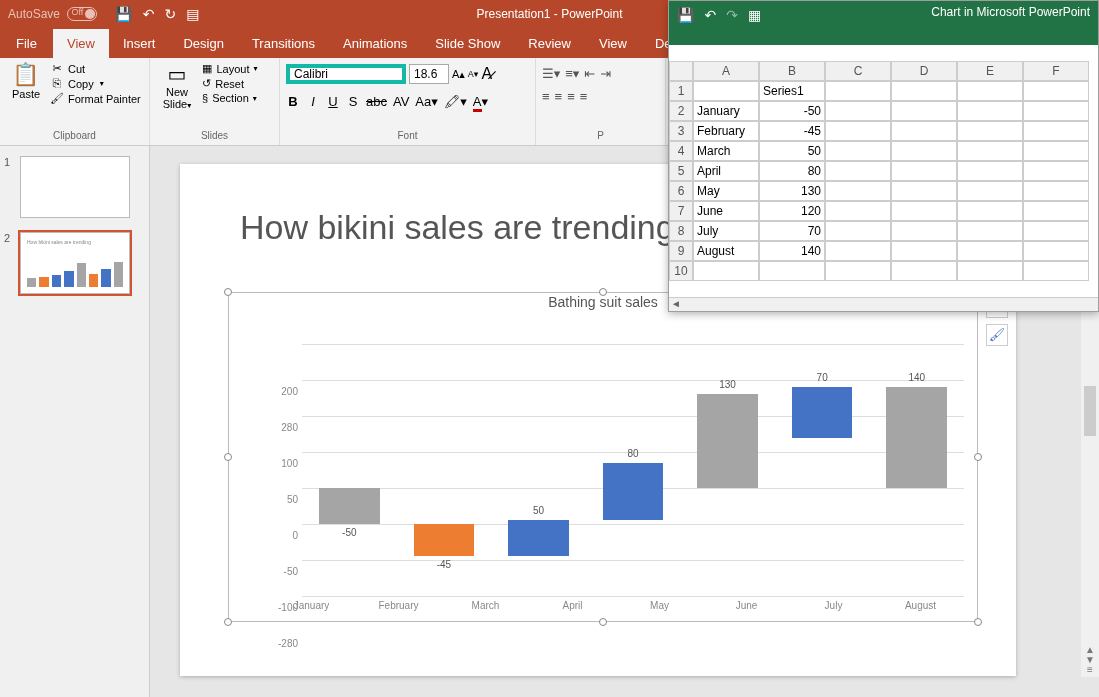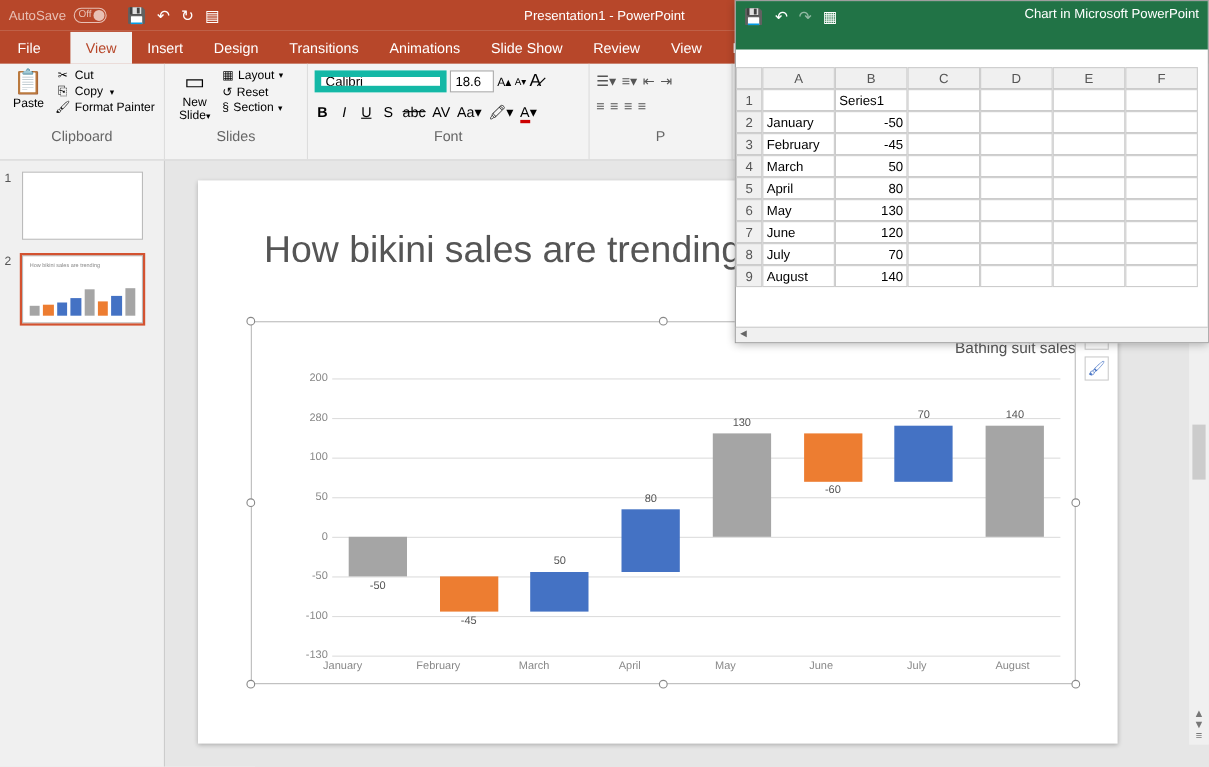--- a/index.html
+++ b/index.html
@@ -11,45 +11,45 @@
 .titlebar .autosave .toggle { display: inline-block; width: 30px; height: 14px; border: 1px solid #e8c0b5; border-radius: 8px; vertical-align: middle; margin-left: 4px; position: relative; }
 .titlebar .autosave .toggle::after { content: ""; position: absolute; right: 1px; top: 1px; width: 10px; height: 10px; border-radius: 50%; background: #e8c0b5; }
 .titlebar .autosave .toggle .off { position: absolute; left: 3px; top: -1px; font-size: 9px; }
 .titlebar .qat { display: flex; gap: 10px; margin-left: 18px; align-items: center; }
 .titlebar .qat span { font-size: 14px; }
 .titlebar .title-center { position: absolute; left: 50%; transform: translateX(-50%); }
 
 
 .tabs { background: #b7472a; height: 30px; display: flex; align-items: flex-end; }
 .tabs .tab { color: #fff; font-size: 13px; padding: 7px 14px; cursor: pointer; }
-.tabs .tab.file { padding-left: 16px; padding-right: 27px; }
+.tabs .tab.file { padding-left: 16px; padding-right: 16px; }
 .tabs .tab.active { background: #f3f3f3; color: #b7472a; }
 
 
 .ribbon { background: #f3f3f3; height: 88px; border-bottom: 1px solid #ccc; display: flex; }
 .group { border-right: 1px solid #ddd; display: flex; flex-direction: column; padding: 2px 6px 0 6px; position: relative; }
-.group-label { position: absolute; bottom: 14px; left: 0; right: 0; text-align: center; font-size: 13px; color: #666; }
+.group-label { position: absolute; bottom: 4px; left: 0; right: 0; text-align: center; font-size: 10px; color: #666; }
 .group-body { display: flex; gap: 4px; flex: 1; }
 
 
 .paste-btn { width: 40px; text-align: center; font-size: 11px; }
 .paste-btn .icon { font-size: 22px; display: block; margin-top: 2px; }
 .clip-small { display: flex; flex-direction: column; gap: 2px; font-size: 11px; margin-top: 2px; }
 .clip-small div { display: flex; align-items: center; gap: 4px; }
 .clip-small .ic { width: 14px; display: inline-block; text-align: center; }
 
 
 .newslide { width: 42px; text-align: center; font-size: 11px; }
 .newslide .icon { font-size: 20px; display: block; margin-top: 2px; }
 .slides-small { display: flex; flex-direction: column; gap: 2px; font-size: 11px; margin-top: 2px; }
 .slides-small div { display: flex; align-items: center; gap: 4px; }
 
 
 .font-top { display: flex; gap: 3px; align-items: center; }
-.font-name { width: 120px; height: 20px; border: 6px solid #14b8a6; font-size: 12px; padding: 1px 4px; background: #fff; }
+.font-name { width: 120px; height: 20px; border: 4px solid #14b8a6; font-size: 12px; padding: 1px 4px; background: #fff; }
 .font-size { width: 40px; height: 20px; border: 1px solid #aaa; font-size: 12px; padding: 1px 4px; background: #fff; }
 .font-bottom { display: flex; gap: 6px; align-items: center; margin-top: 6px; font-size: 13px; }
 .font-bottom span { min-width: 14px; text-align: center; cursor: pointer; }
 
 
 .para-row { display: flex; gap: 5px; font-size: 13px; color: #555; }
 .para-row span { cursor: pointer; }
 
 
 .main-area { display: flex; height: calc(697px - 28px - 30px - 88px); }
@@ -64,26 +64,26 @@
 
 
 .canvas-wrap { flex: 1; background: #e6e6e6; padding: 18px 30px; position: relative; overflow: hidden; }
 .slide { width: 836px; height: 512px; background: #fff; box-shadow: 0 1px 4px rgba(0,0,0,0.25); position: relative; }
 .slide-title { position: absolute; top: 44px; left: 60px; font-size: 34px; color: #555; }
 
 
 .chart-selection { position: absolute; top: 128px; left: 48px; width: 750px; height: 330px; }
 .sel-handle { position: absolute; width: 8px; height: 8px; background: #fff; border: 1px solid #888; border-radius: 50%; }
 .sel-border { position: absolute; inset: 0; border: 1px solid #bbb; }
-.chart-title { text-align: right; font-size: 14px; color: #555; margin-top: 16px; }
+.chart-title { text-align: center; font-size: 14px; color: #555; margin-top: 2px; }
 .chart-legend { text-align: center; font-size: 11px; color: #555; margin-top: 4px; }
 .chart-legend .sw { display: inline-block; width: 9px; height: 9px; margin: 0 3px 0 10px; vertical-align: middle; }
 .chart-plot { position: absolute; left: 40px; right: 14px; top: 52px; bottom: 26px; }
 .chart-axis-y { position: absolute; left: 0; top: 0; bottom: 0; width: 34px; }
-.chart-axis-y .tick { position: absolute; right: 4px; font-size: 10px; color: #888; transform: translateY(-50%); }
+.chart-axis-y .tick { position: absolute; right: 4px; font-size: 10px; color: #888; transform: translateY(-50%); margin-top: 47px; }
 .chart-grid { position: absolute; left: 34px; right: 0; top: 0; bottom: 0; }
 .chart-grid .gline { position: absolute; left: 0; right: 0; height: 1px; background: #ddd; }
 .chart-bars-row { position: absolute; left: 34px; right: 0; top: 0; bottom: 0; display: flex; }
 .chart-bars-row .col { flex: 1; position: relative; }
 .chart-bars-row .bar { position: absolute; left: 18%; right: 18%; }
 .chart-bars-row .lab { position: absolute; font-size: 10px; color: #555; left: 0; right: 0; text-align: center; }
 .chart-x { position: absolute; left: 40px; right: 14px; bottom: 6px; height: 16px; display: flex; }
 .chart-x div { flex: 1; text-align: center; font-size: 10px; color: #888; }
 
 
@@ -274,21 +274,21 @@
         <div class="sel-handle" style="left:-4px;top:50%;margin-top:-4px"></div>
         <div class="sel-handle" style="right:-4px;top:50%;margin-top:-4px"></div>
         <div class="sel-handle" style="left:-4px;bottom:-4px"></div>
         <div class="sel-handle" style="left:50%;bottom:-4px;margin-left:-4px"></div>
         <div class="sel-handle" style="right:-4px;bottom:-4px"></div>
 
         <div class="chart-title">Bathing suit sales</div>
 
         <div class="chart-plot">
           <div class="chart-axis-y" id="yaxis">
-              <div class="tick" style="top: 100%;">-130</div>
+              <div class="tick" style="top: 100%;">-280</div>
               <div class="tick" style="top: 85.7143%;">-100</div>
               <div class="tick" style="top: 71.4286%;">-50</div>
               <div class="tick" style="top: 57.1429%;">0</div>
               <div class="tick" style="top: 42.8571%;">50</div>
               <div class="tick" style="top: 28.5714%;">100</div>
               <div class="tick" style="top: 14.2857%;">280</div>
               <div class="tick" style="top: 0%;">200</div>
             </div>
           <div class="chart-grid" id="grid">
               <div class="gline" style="top: 100%;"></div>
@@ -315,24 +315,20 @@
               </div>
               <div class="col">
                 <div class="bar" style="top: 47.1429%; height: 22.8571%; background: rgb(68, 114, 196);"></div>
                 <div class="lab" style="top: 41.1429%;">80</div>
               </div>
               <div class="col">
                 <div class="bar" style="top: 20%; height: 37.1429%; background: rgb(165, 165, 165);"></div>
                 <div class="lab" style="top: 14%;">130</div>
               </div>
               <div class="col">
-                <div class="bar" style="top: 20%; height: 17.1429%; background: rgb(237, 125, 49);"></div>
-                <div class="lab" style="top: 38.1429%;">-60</div>
-              </div>
-              <div class="col">
                 <div class="bar" style="top: 17.1429%; height: 20%; background: rgb(68, 114, 196);"></div>
                 <div class="lab" style="top: 11.1429%;">70</div>
               </div>
               <div class="col">
                 <div class="bar" style="top: 17.1429%; height: 40%; background: rgb(165, 165, 165);"></div>
                 <div class="lab" style="top: 11.1429%;">140</div>
               </div>
             </div>
         </div>
         <div class="chart-x" id="xaxis">
@@ -455,18 +451,27 @@
         </div>
         <div class="excel-row">
           <div class="excel-rh">9</div>
           <div class="excel-cell">August</div>
           <div class="excel-cell r">140</div>
           <div class="excel-cell"></div>
           <div class="excel-cell"></div>
           <div class="excel-cell"></div>
           <div class="excel-cell"></div>
         </div>
+        <div class="excel-row">
+          <div class="excel-rh">10</div>
+          <div class="excel-cell"></div>
+          <div class="excel-cell r"></div>
+          <div class="excel-cell"></div>
+          <div class="excel-cell"></div>
+          <div class="excel-cell"></div>
+          <div class="excel-cell"></div>
+        </div>
       </div>
   </div>
   <div class="excel-scroll">
       <span class="arrow">◄</span>
     </div>
 </div>
 
 </body></html>

